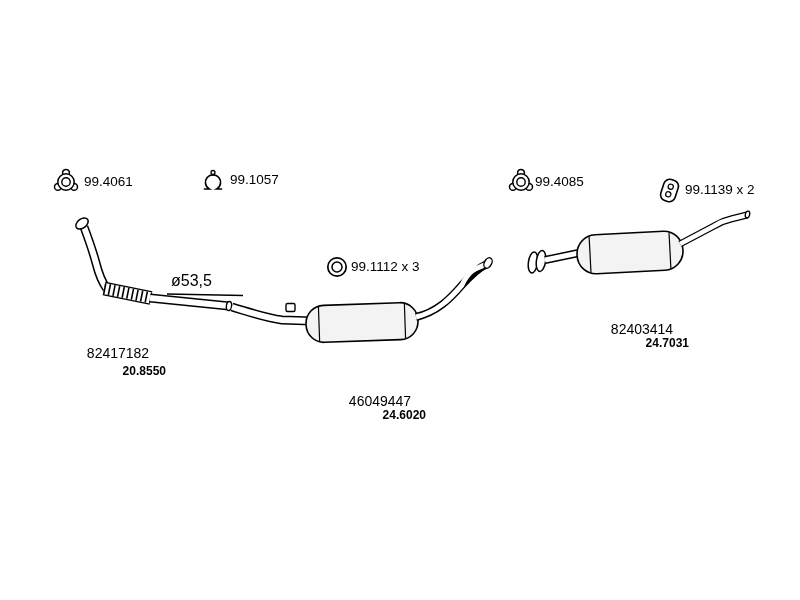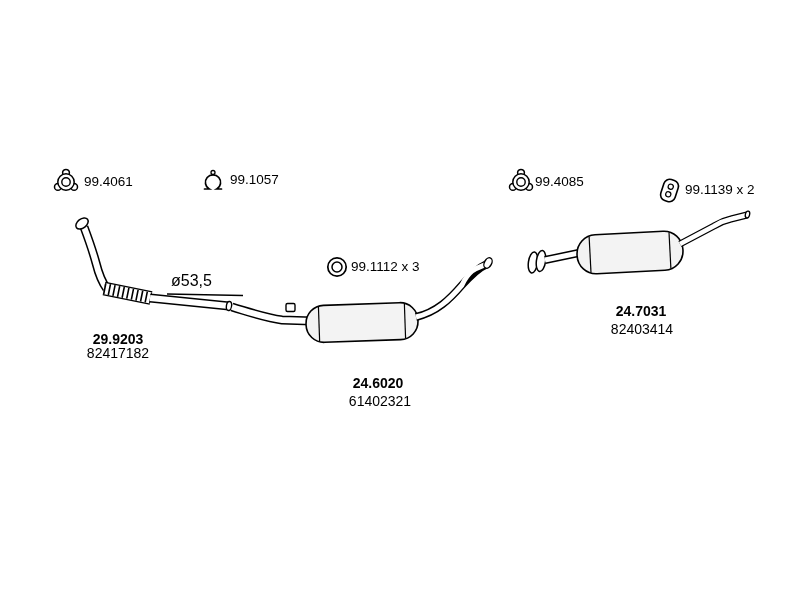--- a/index.html
+++ b/index.html
@@ -20,25 +20,26 @@
   .lbl {
     position: absolute;
     font-size: 13.5px;
     line-height: 16px;
     white-space: nowrap;
     color: #000;
   }
   .part-code {
     position: absolute;
     width: 96px;
-    text-align: center;
-    font-size: 14px;
+    text-align: right;
+    font-size: 12px;
     line-height: 20px;
     font-weight: bold;
     color: #000;
+    margin-top: 32px;
   }
   .part-ref {
     position: absolute;
     width: 96px;
     text-align: center;
     font-size: 14px;
     line-height: 15px;
     color: #000;
   }
   .dim {
@@ -148,22 +149,22 @@
   <div class="lbl" style="left:230px; top:172px;text-align:right;">99.1057</div>
 
   <div class="lbl" style="left:351px; top:259px;">99.1112 x 3</div>
 
   <div class="lbl" style="left:535px; top:174px;">99.4085</div>
 
   <div class="lbl" style="left:685px; top:182px;">99.1139 x 2</div>
 
   <div class="dim" style="left:171px; top:273px;">ø53,5</div>
 
-  <div class="part-code" style="left:70px;  top:329px;">29.9203</div>
+  <div class="part-code" style="left:70px;  top:329px;">20.8550</div>
   <div class="part-ref" style="left:70px;  top:346px;">82417182</div>
 
   <div class="part-code" style="left:330px; top:373px;">24.6020</div>
-  <div class="part-ref" style="left:332px; top:394px;">61402321</div>
+  <div class="part-ref" style="left:332px; top:394px;">46049447</div>
 
   <div class="part-code" style="left:593px; top:301px;">24.7031</div>
   <div class="part-ref" style="left:594px; top:322px;">82403414</div>
 
 </div>
 
 </body></html>

